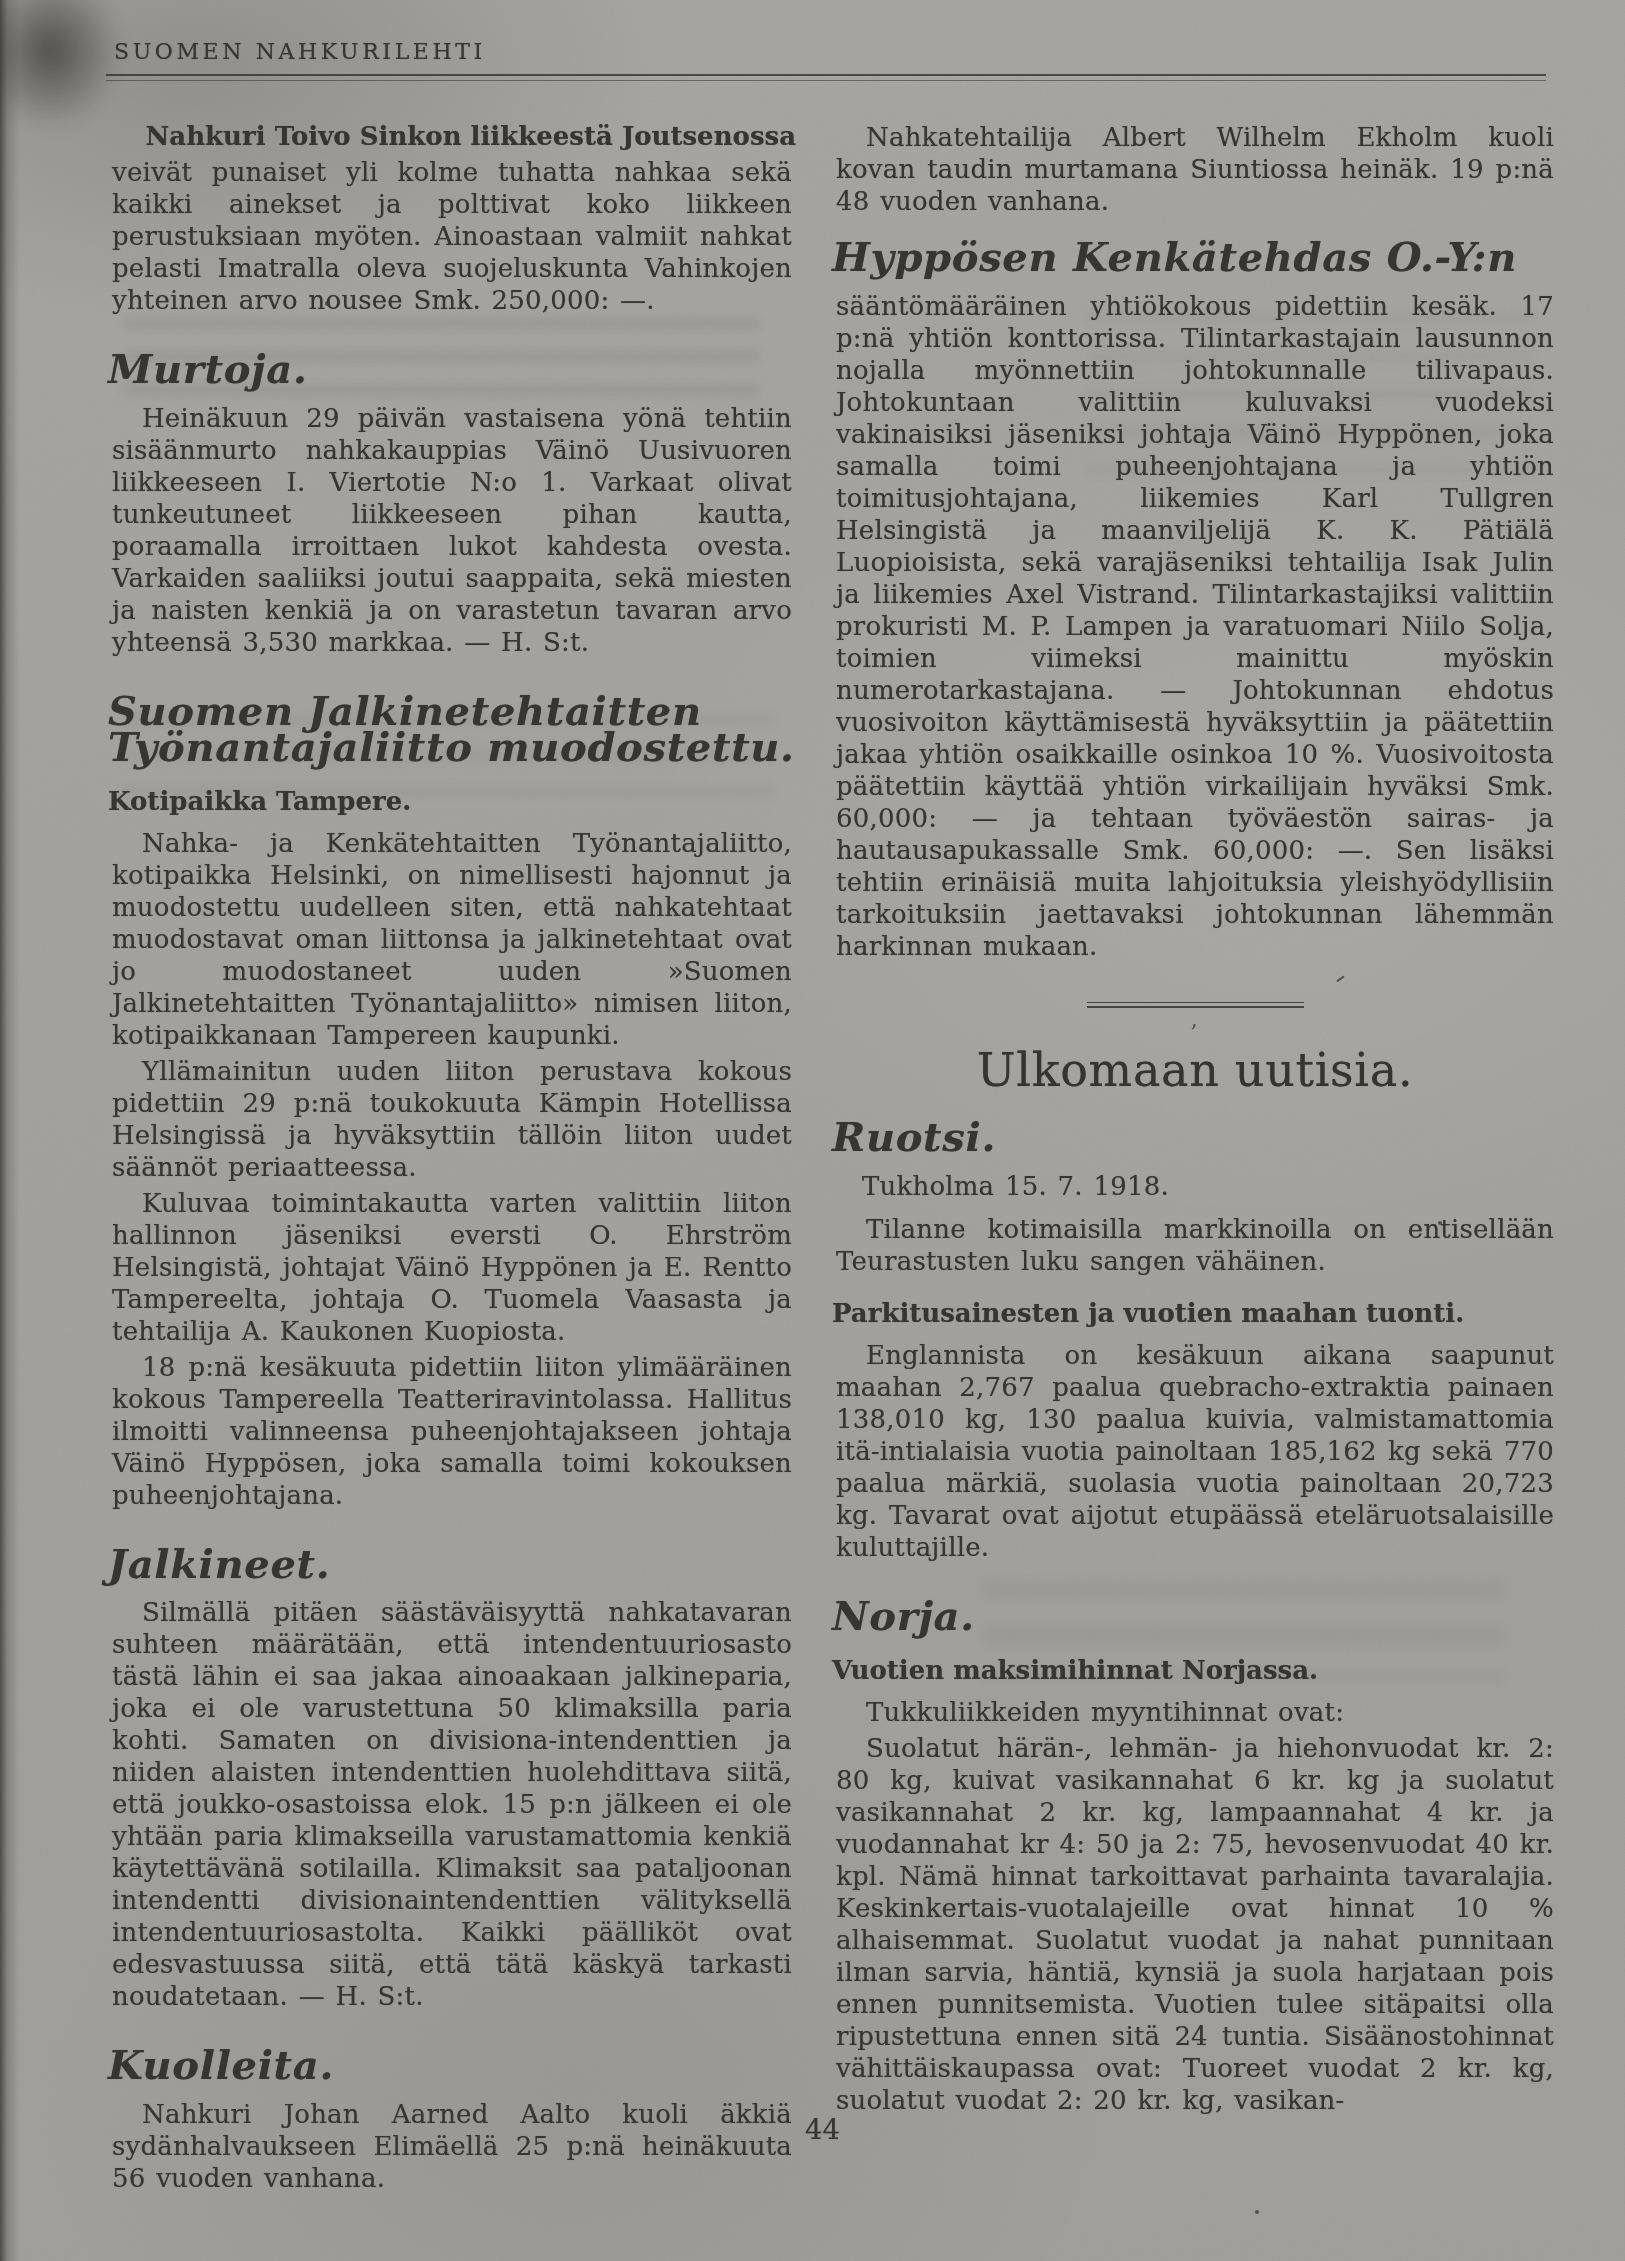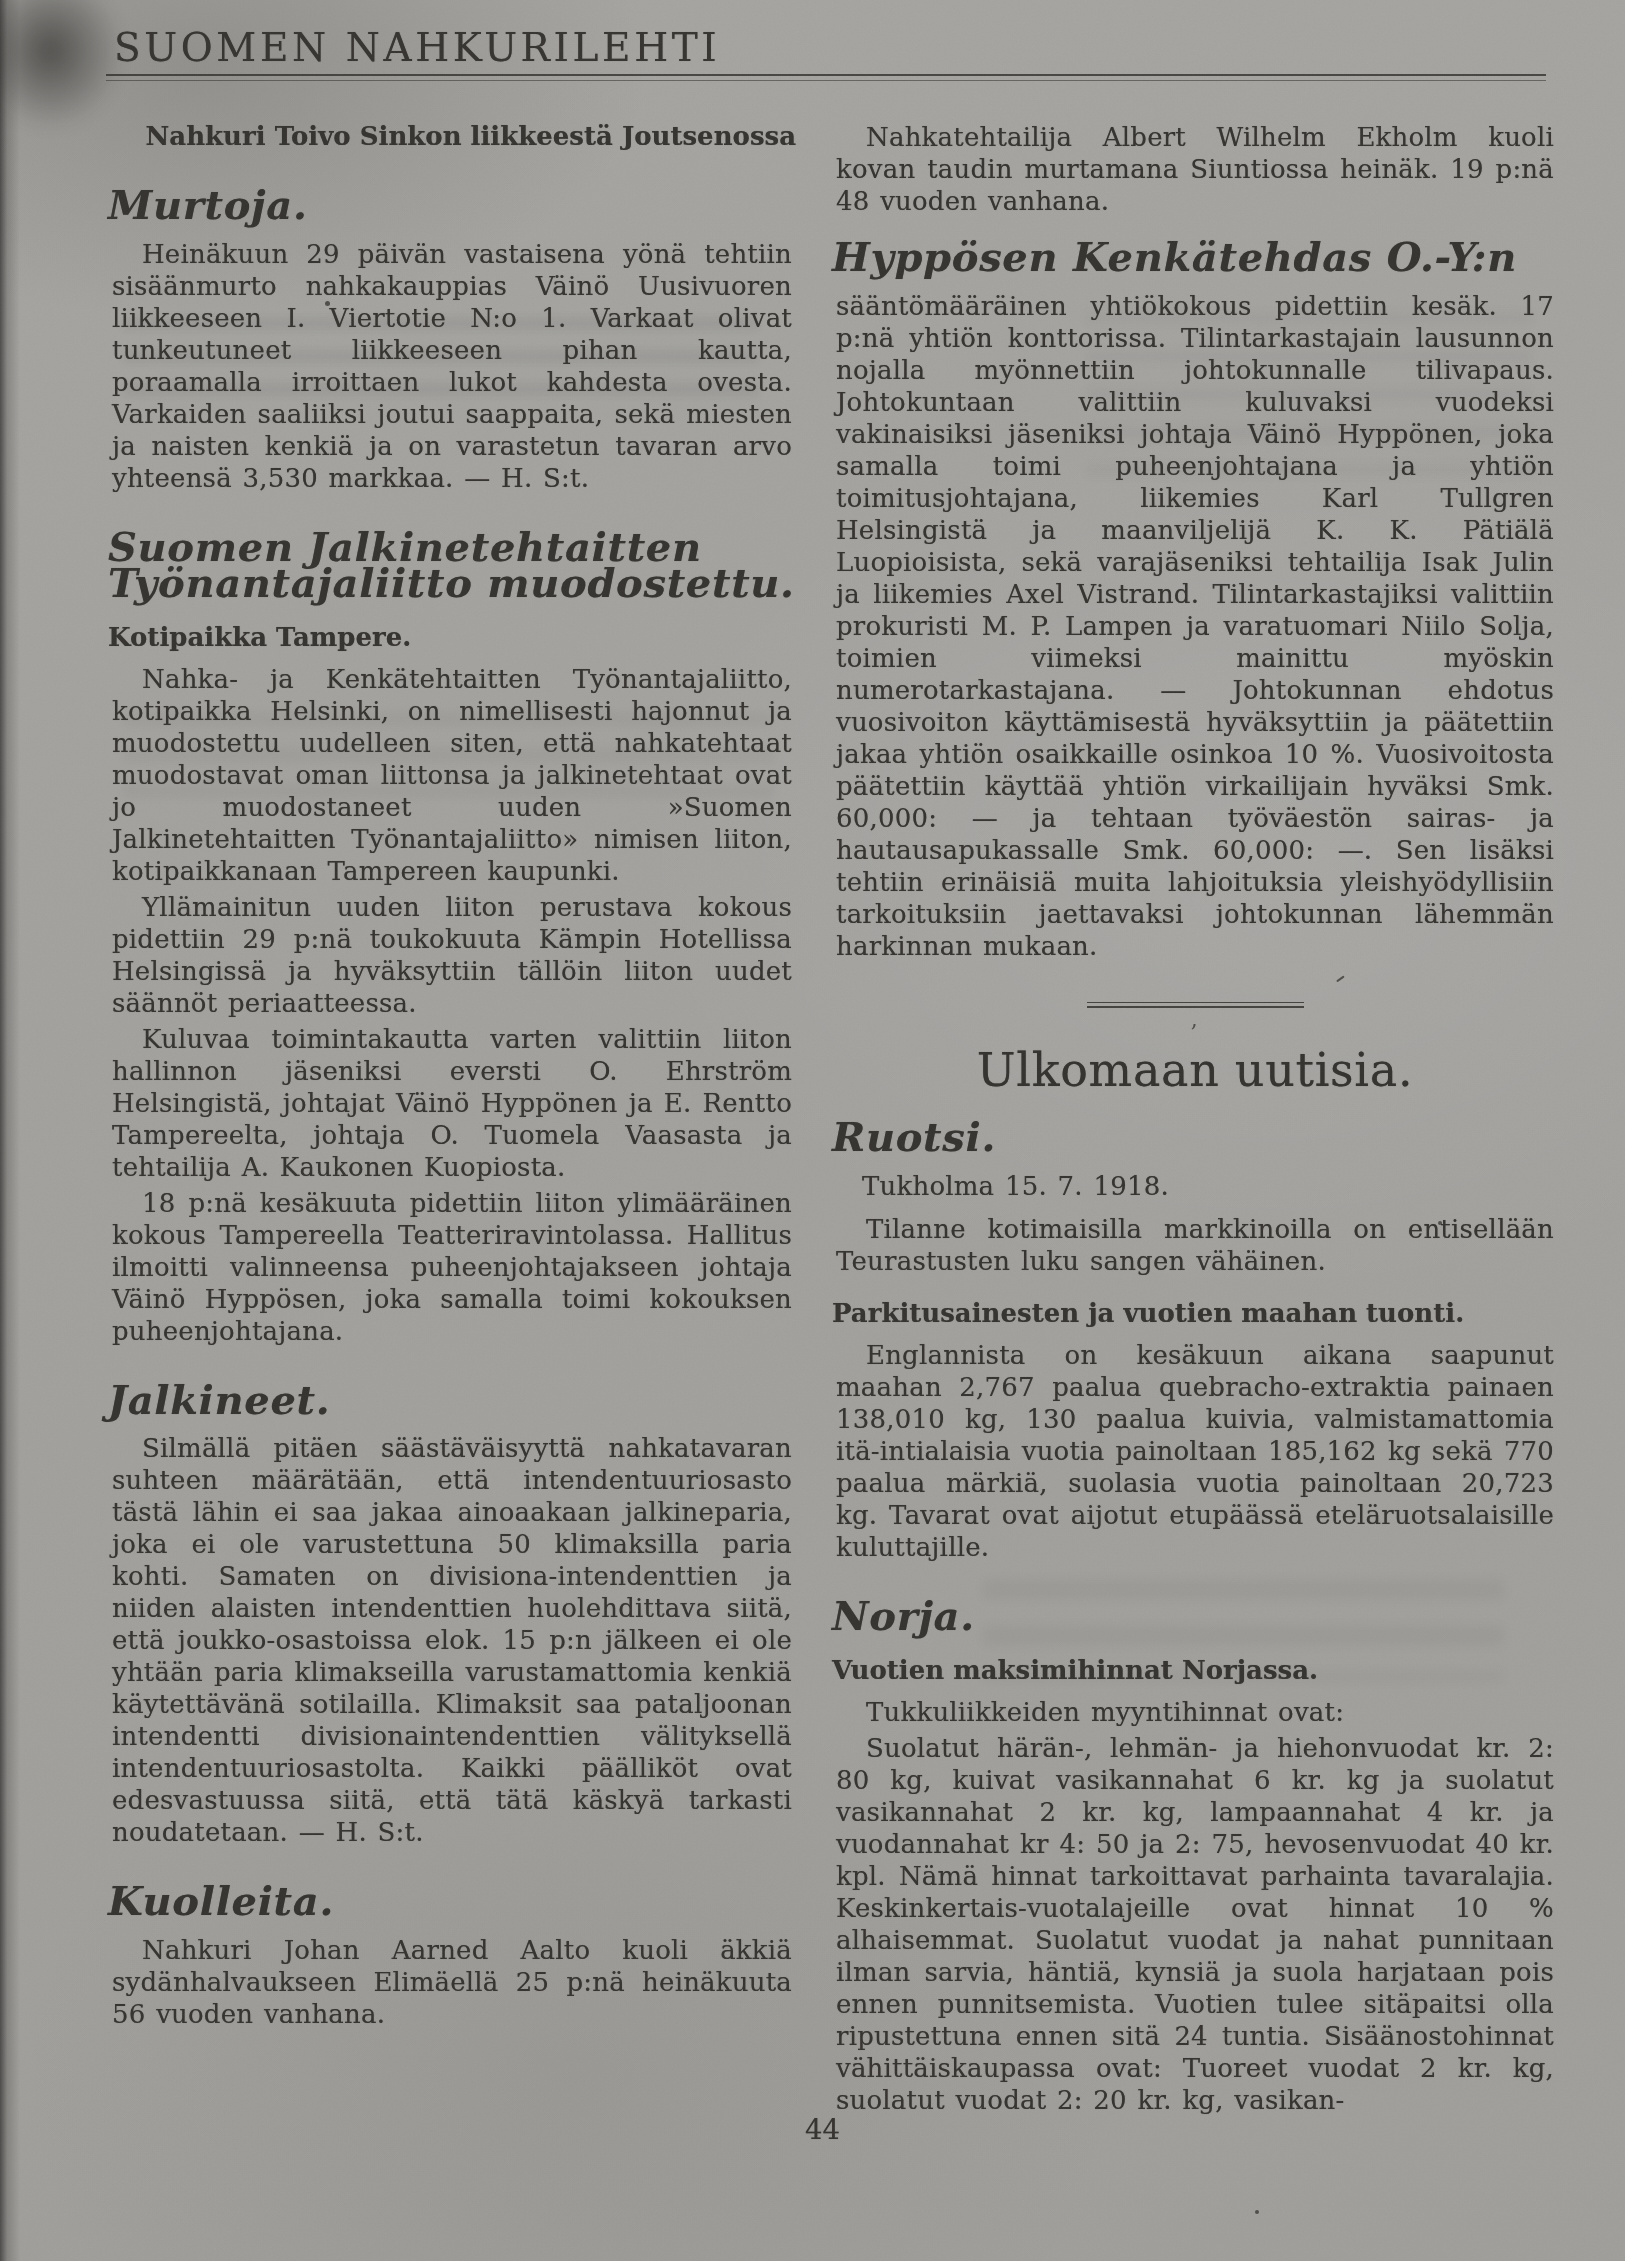--- a/index.html
+++ b/index.html
@@ -13,22 +13,22 @@
       radial-gradient(ellipse 940px 651px at 78% 38%, rgba(255,255,255,0.07), transparent 70%),
       radial-gradient(ellipse 795px 579px at 35% 92%, rgba(70,68,64,0.08), transparent 70%),
       linear-gradient(90deg, rgba(18,17,16,0.6) 0px, rgba(18,17,16,0.2) 7.2px, rgba(18,17,16,0) 20px),
       linear-gradient(180deg, #a8a7a4 0%, #a5a4a1 45%, #a2a19e 100%);
   }
   .grain { position:absolute; left:0; top:0; z-index:6; pointer-events:none; }
   .bleed { position:absolute; z-index:1; pointer-events:none; }
   .speck { position:absolute; z-index:4; background:#3a3833; border-radius:50%; opacity:.8; }
 
   .masthead {
-    position:absolute; left:114px; top:25px; z-index:3;
-    font-size:39px; letter-spacing:3.6px; color:#35332f;
+    position:absolute; left:114px; top:39px; z-index:3;
+    font-size:22px; letter-spacing:3.6px; color:#35332f;
     text-shadow:0 0 0.7px rgba(50,48,44,.65);
   }
   .masthead-rule {
     position:absolute; left:106px; top:74px; z-index:3;
     width:1440px; height:7.2px;
     border-top:2.9px solid rgba(48,46,42,.8);
     border-bottom:1.4px solid rgba(48,46,42,.55);
   }
 
   .col { position:absolute; z-index:3; }
@@ -86,20 +86,21 @@
   <div class="speck" style="left:325px; top:301px; width:5px; height:5px;"></div>
   <div class="speck" style="left:1438px; top:1221px; width:4.3px; height:4.3px;"></div>
   <div class="speck" style="left:1336px; top:978px; width:8.7px; height:2.2px; border-radius:1.4px; transform:rotate(-35deg);"></div>
   <div class="speck" style="left:1255px; top:2210px; width:4.3px; height:4.3px;"></div>
 
   <div class="masthead">SUOMEN NAHKURILEHTI</div>
   <div class="masthead-rule"></div>
 
   <div class="col col-left">
     <div class="lead-head">Nahkuri Toivo Sinkon liikkeestä Joutsenossa</div>
+    <p class="par no-indent">veivät punaiset yli kolme tuhatta nahkaa sekä kaikki ainekset ja polttivat koko liikkeen perustuksiaan myöten. Ainoastaan valmiit nahkat pelasti Imatralla oleva suojeluskunta Vahinkojen yhteinen arvo nousee Smk. 250,000: —.</p>
 
     <h3 class="sec-heading">Murtoja.</h3>
     <p class="par">Heinäkuun 29 päivän vastaisena yönä tehtiin sisäänmurto nahkakauppias Väinö Uusivuoren liikkeeseen I. Viertotie N:o 1. Varkaat olivat tunkeutuneet liikkeeseen pihan kautta, poraamalla irroittaen lukot kahdesta ovesta. Varkaiden saaliiksi joutui saappaita, sekä miesten ja naisten kenkiä ja on varastetun tavaran arvo yhteensä 3,530 markkaa. — H. S:t.</p>
 
     <h3 class="sec-heading">Suomen Jalkinetehtaitten Työnantajaliitto muodostettu.</h3>
     <div class="subhead">Kotipaikka Tampere.</div>
     <p class="par">Nahka- ja Kenkätehtaitten Työnantajaliitto, kotipaikka Helsinki, on nimellisesti hajonnut ja muodostettu uudelleen siten, että nahkatehtaat muodostavat oman liittonsa ja jalkinetehtaat ovat jo muodostaneet uuden »Suomen Jalkinetehtaitten Työnantajaliitto» nimisen liiton, kotipaikkanaan Tampereen kaupunki.</p>
     <p class="par">Yllämainitun uuden liiton perustava kokous pidettiin 29 p:nä toukokuuta Kämpin Hotellissa Helsingissä ja hyväksyttiin tällöin liiton uudet säännöt periaatteessa.</p>
     <p class="par">Kuluvaa toimintakautta varten valittiin liiton hallinnon jäseniksi eversti O. Ehrström Helsingistä, johtajat Väinö Hyppönen ja E. Rentto Tampereelta, johtaja O. Tuomela Vaasasta ja tehtailija A. Kaukonen Kuopiosta.</p>
     <p class="par">18 p:nä kesäkuuta pidettiin liiton ylimääräinen kokous Tampereella Teatteriravintolassa. Hallitus ilmoitti valinneensa puheenjohtajakseen johtaja Väinö Hyppösen, joka samalla toimi kokouksen puheenjohtajana.</p>

